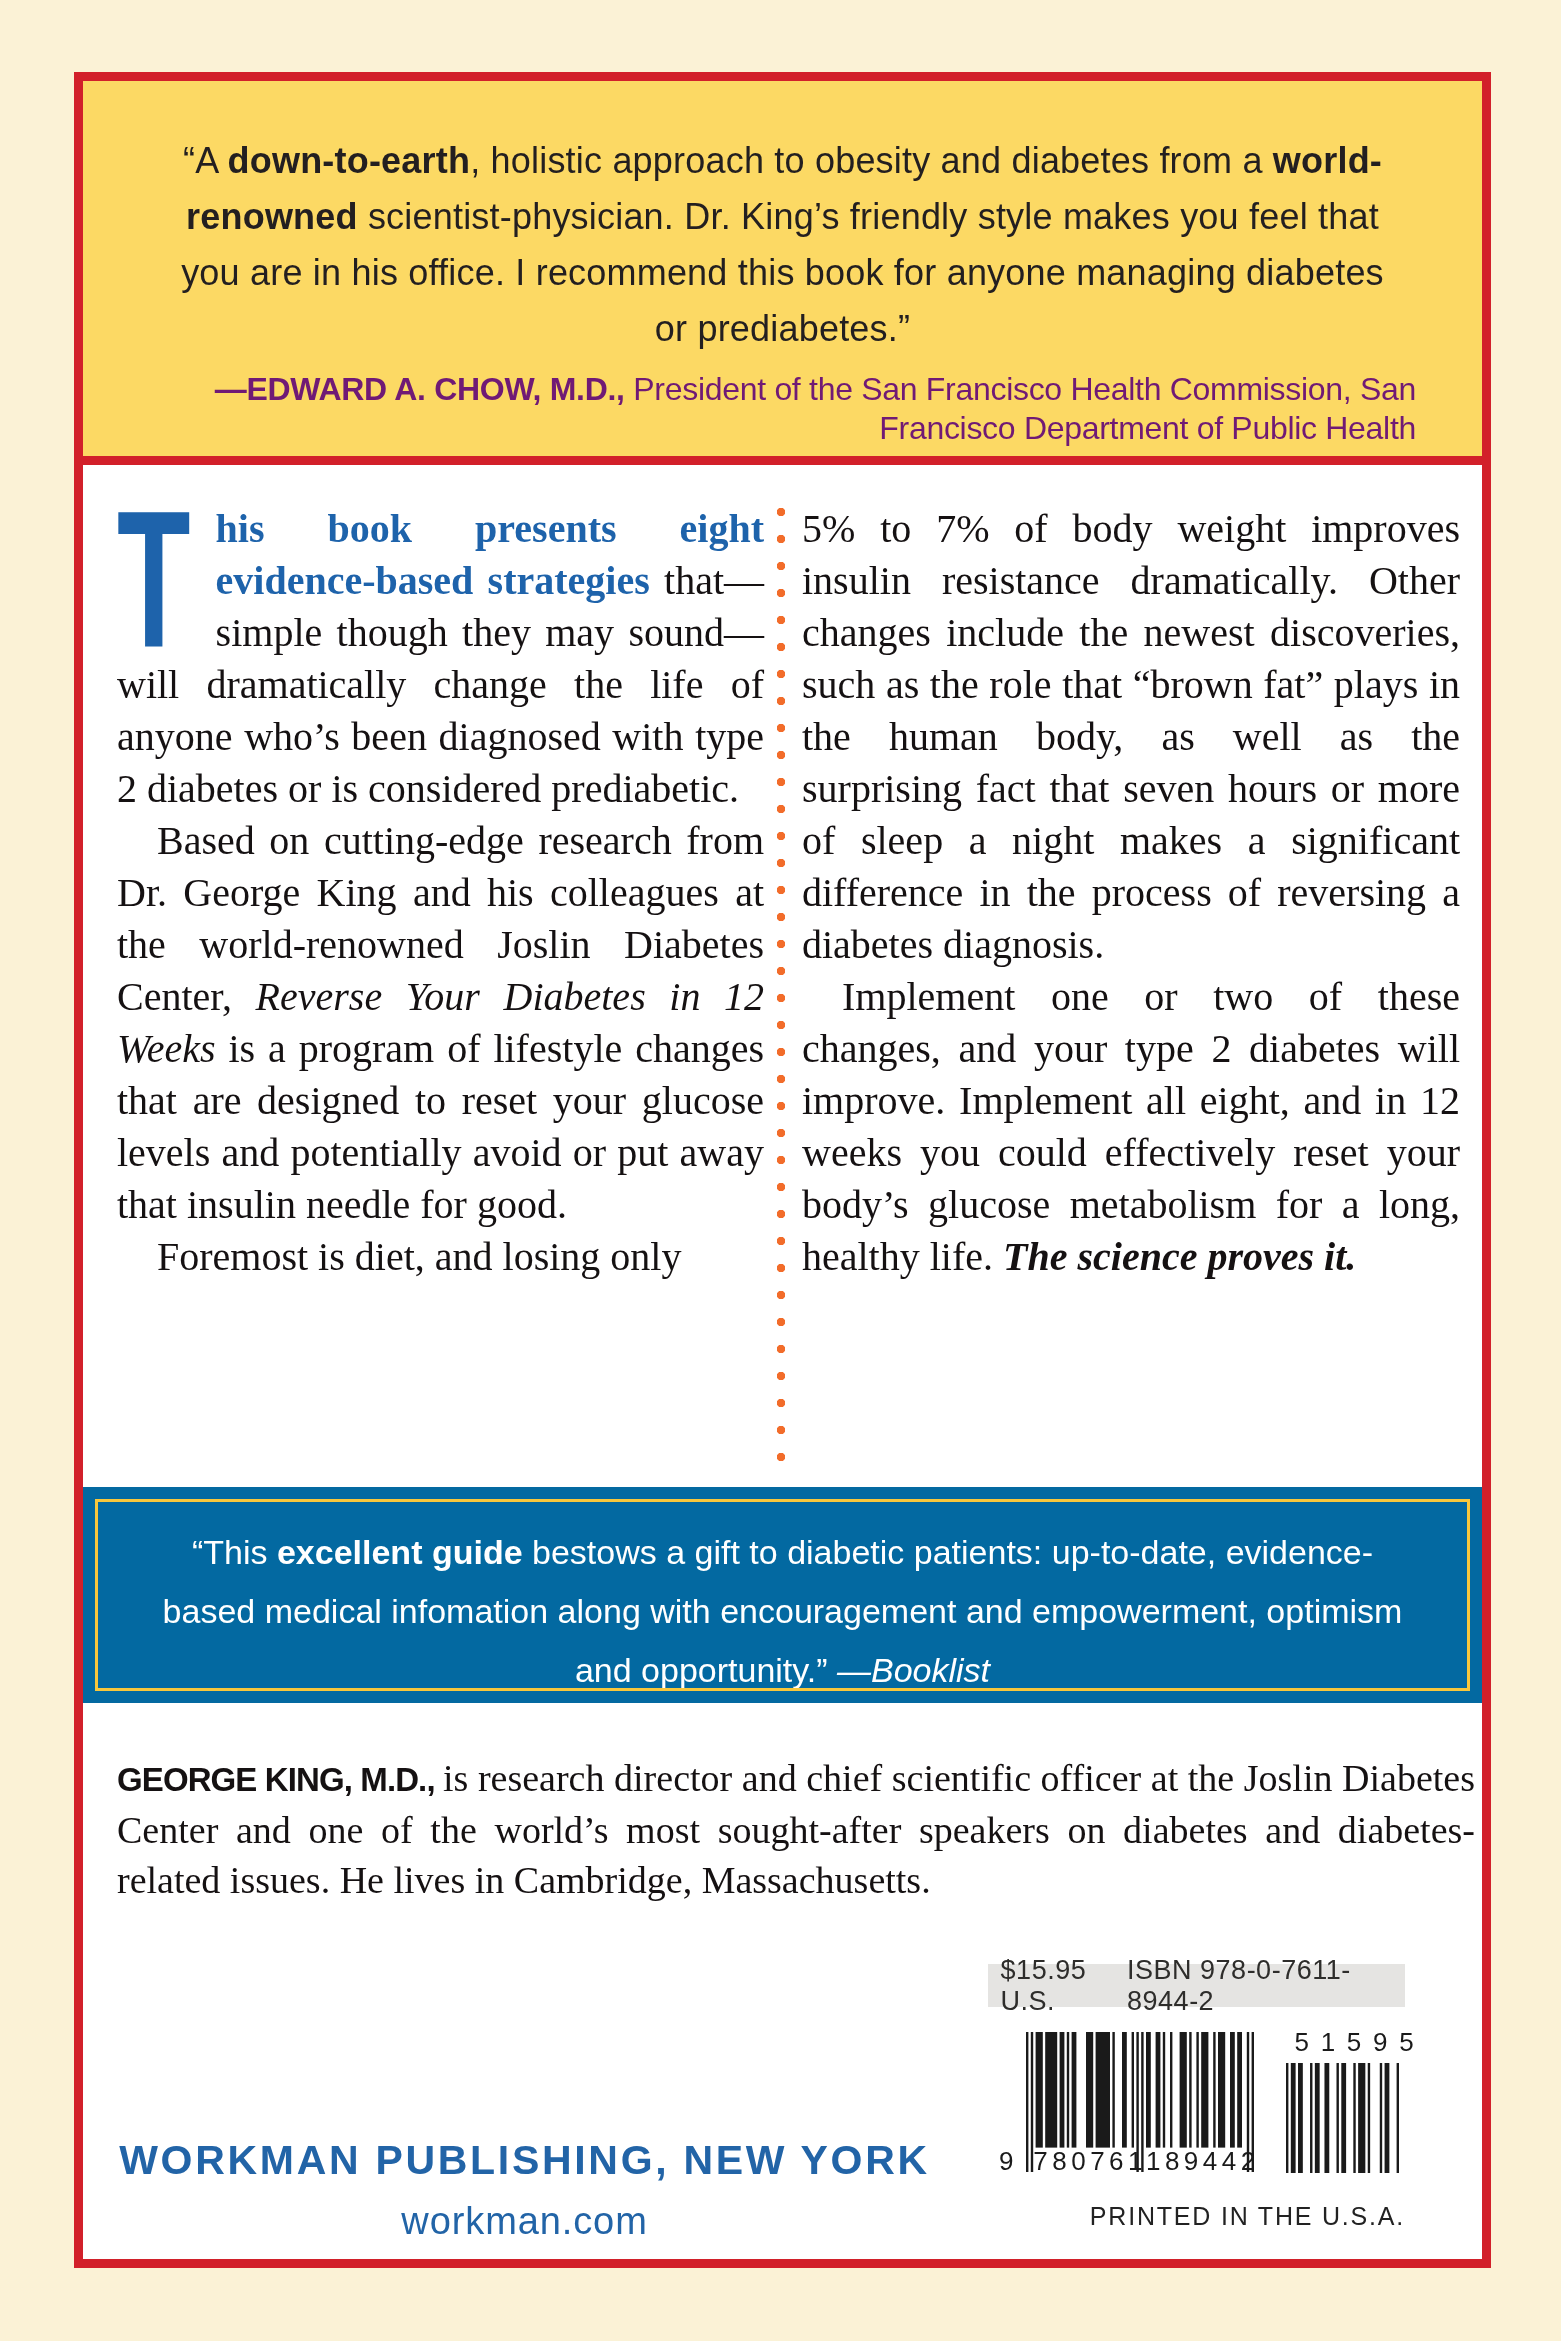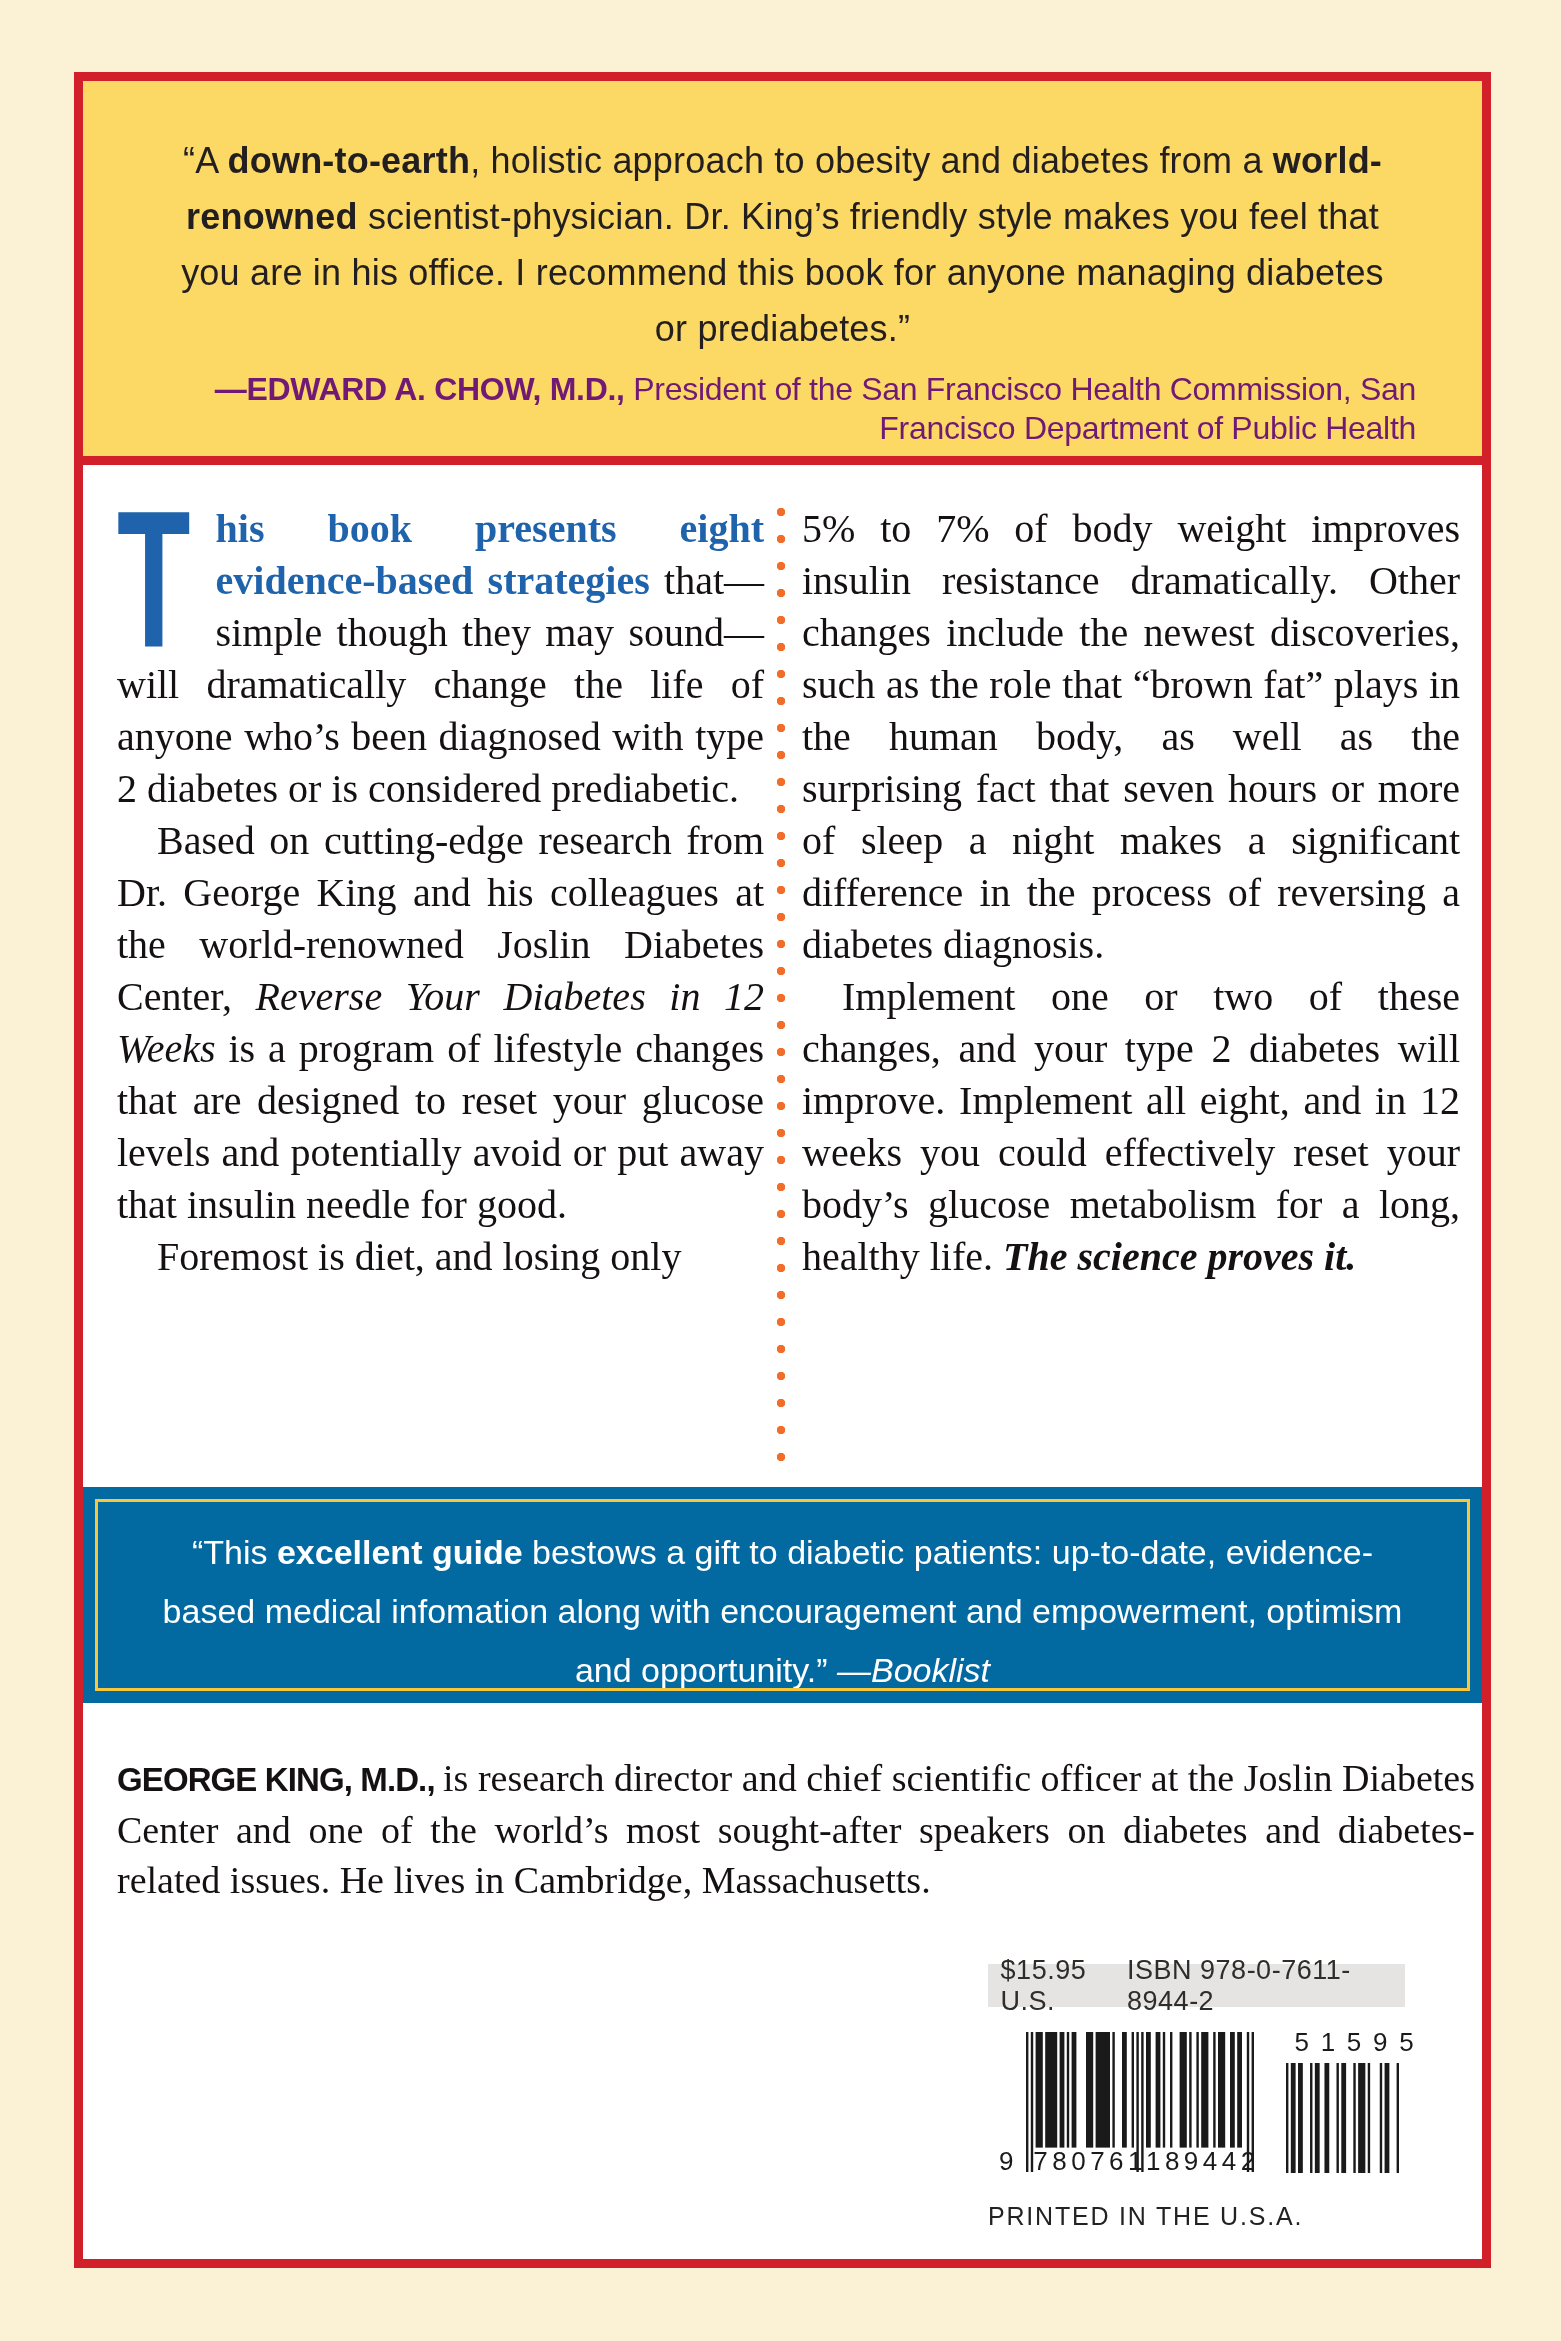--- a/index.html
+++ b/index.html
@@ -117,21 +117,21 @@
   .ean-digits{
     position:absolute;bottom:-3.6px;font-size:26px;color:#1a1a1a;
     text-align:center;letter-spacing:4.5px;white-space:nowrap;
   }
   .ean-g1{left:3.2%;width:44%;}
   .ean-g2{left:52.6%;width:44%;}
   .supp-wrap{width:113px;margin-left:31.5px;text-align:center;}
   .supp-digits{font-size:26px;letter-spacing:11.7px;color:#1a1a1a;padding-left:9px;white-space:nowrap;}
   .supp-wrap svg{display:block;margin-top:5.4px;}
   .printed-line{
-    margin-top:29px;text-align:left;
+    margin-top:29px;text-align:right;
     font-size:25px;letter-spacing:1.8px;color:#222222;
   }
 </style>
 </head>
 <body>
 
 <div class="frame">
 
   <section class="quote-box">
     <div class="quote-text"><span class="s-q">“A </span><span class="s-qb">down-to-earth</span><span class="s-q">, holistic approach to obesity and diabetes from a </span><span class="s-qb">world-renowned</span><span class="s-q"> scientist-physician. Dr. King’s friendly style makes you feel that you are in his office. I recommend this book for anyone managing diabetes or prediabetes.”</span></div>
@@ -153,20 +153,24 @@
 
   <section class="orange-box">
     <div class="orange-inner-border"></div>
     <div class="orange-text"><span class="s-q">“This </span><span class="s-qb">excellent guide</span><span class="s-q"> bestows a gift to diabetic patients: up-to-date, evidence-based medical infomation along with encouragement and empowerment, optimism and opportunity.”  </span><span class="s-qi">—Booklist</span></div>
   </section>
 
   <section class="bios">
     <div class="bio bio-george"><span class="s-name">GEORGE KING, M.D., </span><span class="s-p">is research director and chief scientific officer at the Joslin Diabetes Center and one of the world’s most sought-after speakers on diabetes and diabetes-related issues. He lives in Cambridge, Massachusetts.</span></div>
   </section>
 
+  <div class="publisher">
+    <div class="publisher-line1">WORKMAN PUBLISHING, NEW YORK</div>
+    <div class="publisher-line2">workman.com</div>
+  </div>
 
   <div class="barcode-block">
     <div class="price-strip">
       <span>$15.95 U.S.</span>
       <span>ISBN 978-0-7611-8944-2</span>
     </div>
     <div class="barcode-row">
       <div class="ean-wrap" id="ean-main">
           <svg viewBox="0 0 95 155" preserveAspectRatio="none" width="228" height="140">
             <rect x="0" y="0" width="1" height="155"></rect>

